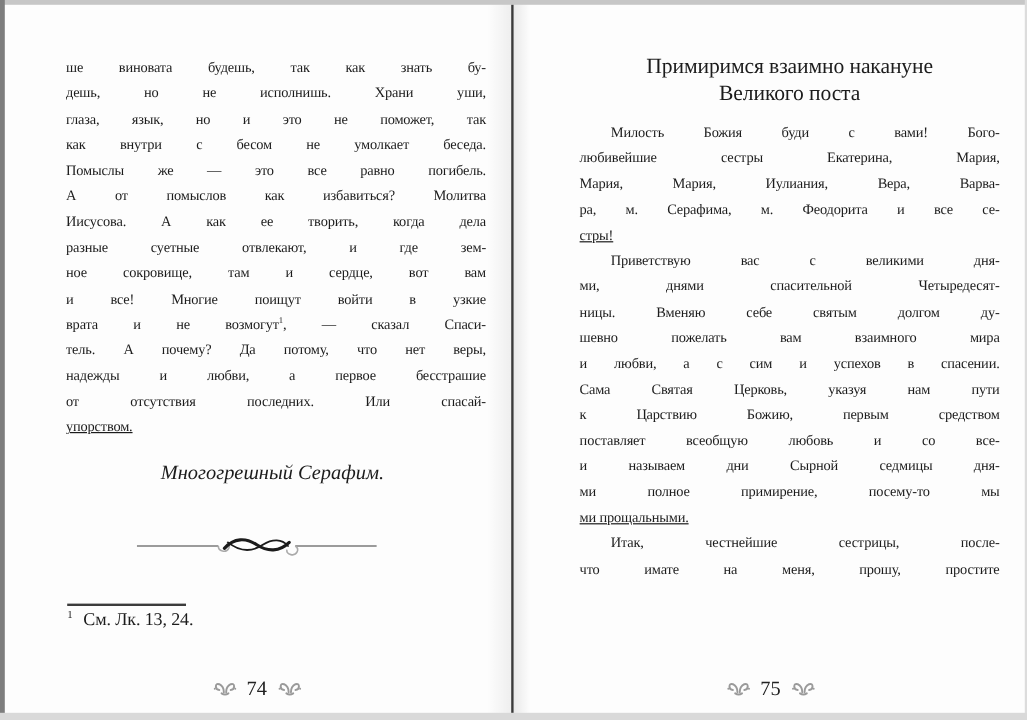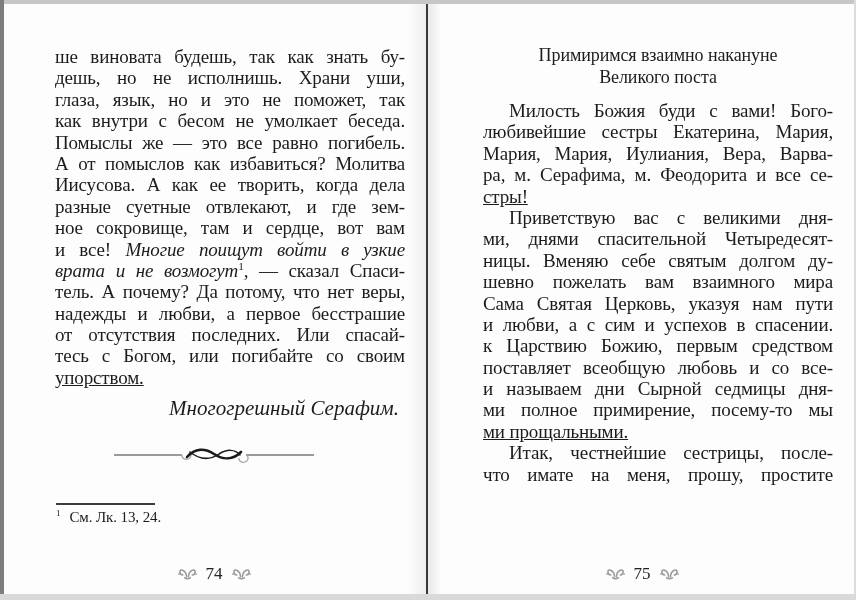--- a/index.html
+++ b/index.html
@@ -10,30 +10,30 @@
   .edge-left{position:absolute;left:0;top:0;width:4px;height:600px;background:#7e7e7e;}
   .edge-right{position:absolute;right:0;top:0;width:2px;height:600px;background:#dcdcdc;}
   .edge-bottom{position:absolute;left:0;bottom:0;width:856px;height:6px;background:#d9d9d9;}
   
   .gutter-line{position:absolute;left:426px;top:4px;width:2px;height:590px;background:#3a3a3a;}
   .gutter-shade-l{position:absolute;left:406px;top:4px;width:20px;height:590px;
                   background:linear-gradient(to right,rgba(0,0,0,0),rgba(0,0,0,0.06));}
   .gutter-shade-r{position:absolute;left:428px;top:4px;width:14px;height:590px;
                   background:linear-gradient(to right,rgba(0,0,0,0.08),rgba(0,0,0,0));}
   
-  .textcol{position:absolute;font-size:19px;line-height:21.4px;letter-spacing:-0.15px;}
+  .textcol{position:absolute;font-size:12px;line-height:21.4px;letter-spacing:-0.15px;}
   .left-col{left:55px;top:46px;width:350px;}
   .right-col{left:483px;top:100px;width:350px;}
   .line{text-align:justify;text-align-last:justify;height:21.4px;white-space:nowrap;overflow:visible;}
   .line.nj{text-align-last:left;text-decoration:underline;}
   .line.ind{text-indent:26px;}
-  .it{font-style:italic;}
+  .it{}
   sup{font-size:0.6em;vertical-align:super;line-height:0;}
-  .signature{position:absolute;left:55px;top:396px;width:344px;text-align:right;
-             font-style:italic;font-size:21px;}
+  .signature{position:absolute;left:55px;top:384px;width:344px;text-align:center;
+             font-style:italic;font-size:17px;}
   .divider{position:absolute;left:114px;top:442px;width:200px;height:26px;}
   .footnote-rule{position:absolute;left:56px;top:503px;width:99px;height:2px;background:#3c3c3c;}
   .footnote{position:absolute;left:56px;top:509px;font-size:15px;letter-spacing:-0.1px;}
   .footnote sup{margin-right:9px;}
   .pagefoot{position:absolute;top:564px;width:428px;display:flex;align-items:center;
             justify-content:center;gap:9px;}
   .pagefoot.pf-left{left:0;}
   .pagefoot.pf-right{left:428px;}
   .pgnum{font-size:17px;color:#222;}
   .orn{display:inline-block;width:19px;height:14px;}
@@ -63,21 +63,20 @@
       <div class="line"><span>Помыслы же — это все равно погибель.</span></div>
       <div class="line"><span>А от помыслов как избавиться? Молитва</span></div>
       <div class="line"><span>Иисусова. А как ее творить, когда дела</span></div>
       <div class="line"><span>разные суетные отвлекают, и где зем-</span></div>
       <div class="line"><span>ное сокровище, там и сердце, вот вам</span></div>
       <div class="line"><span>и все! </span><span class="it">Многие поищут войти в узкие</span></div>
       <div class="line"><span class="it">врата и не возмогут</span><sup>1</sup><span>, — сказал Спаси-</span></div>
       <div class="line"><span>тель. А почему? Да потому, что нет веры,</span></div>
       <div class="line"><span>надежды и любви, а первое бесстрашие</span></div>
       <div class="line"><span>от отсутствия последних. Или спасай-</span></div>
-      <div class="line"><span>тесь с Богом, или погибайте со своим</span></div>
       <div class="line nj"><span>упорством.</span></div>
     </div>
 
   <div class="signature">Многогрешный Серафим.</div>
 
   <div class="divider">
     <svg width="200" height="26" viewBox="0 0 200 26">
       <line x1="0" y1="13" x2="68" y2="13" stroke="#7a7a7a" stroke-width="1.3"></line>
       <line x1="132" y1="13" x2="200" y2="13" stroke="#7a7a7a" stroke-width="1.3"></line>
       <path d="M68,13 a4.5,4 0 1 0 7,-3" fill="none" stroke="#aaaaaa" stroke-width="1.3"></path>
@@ -126,22 +125,22 @@
   <div class="textcol right-col" id="right-lines">
       <div class="line ind"><span>Милость Божия буди с вами! Бого-</span></div>
       <div class="line"><span>любивейшие сестры Екатерина, Мария,</span></div>
       <div class="line"><span>Мария, Мария, Иулиания, Вера, Варва-</span></div>
       <div class="line"><span>ра, м. Серафима, м. Феодорита и все се-</span></div>
       <div class="line nj"><span>стры!</span></div>
       <div class="line ind"><span>Приветствую вас с великими дня-</span></div>
       <div class="line"><span>ми, днями спасительной Четыредесят-</span></div>
       <div class="line"><span>ницы. Вменяю себе святым долгом ду-</span></div>
       <div class="line"><span>шевно пожелать вам взаимного мира</span></div>
+      <div class="line"><span>и любви, а с сим и успехов в спасении.</span></div>
       <div class="line"><span>Сама Святая Церковь, указуя нам пути</span></div>
-      <div class="line"><span>и любви, а с сим и успехов в спасении.</span></div>
       <div class="line"><span>к Царствию Божию, первым средством</span></div>
       <div class="line"><span>поставляет всеобщую любовь и со все-</span></div>
       <div class="line"><span>и называем дни Сырной седмицы дня-</span></div>
       <div class="line"><span>ми полное примирение, посему-то мы</span></div>
       <div class="line nj"><span>ми прощальными.</span></div>
       <div class="line ind"><span>Итак, честнейшие сестрицы, после-</span></div>
       <div class="line"><span>что имате на меня, прошу, простите</span></div>
     </div>
 
   <div class="pagefoot pf-right">

